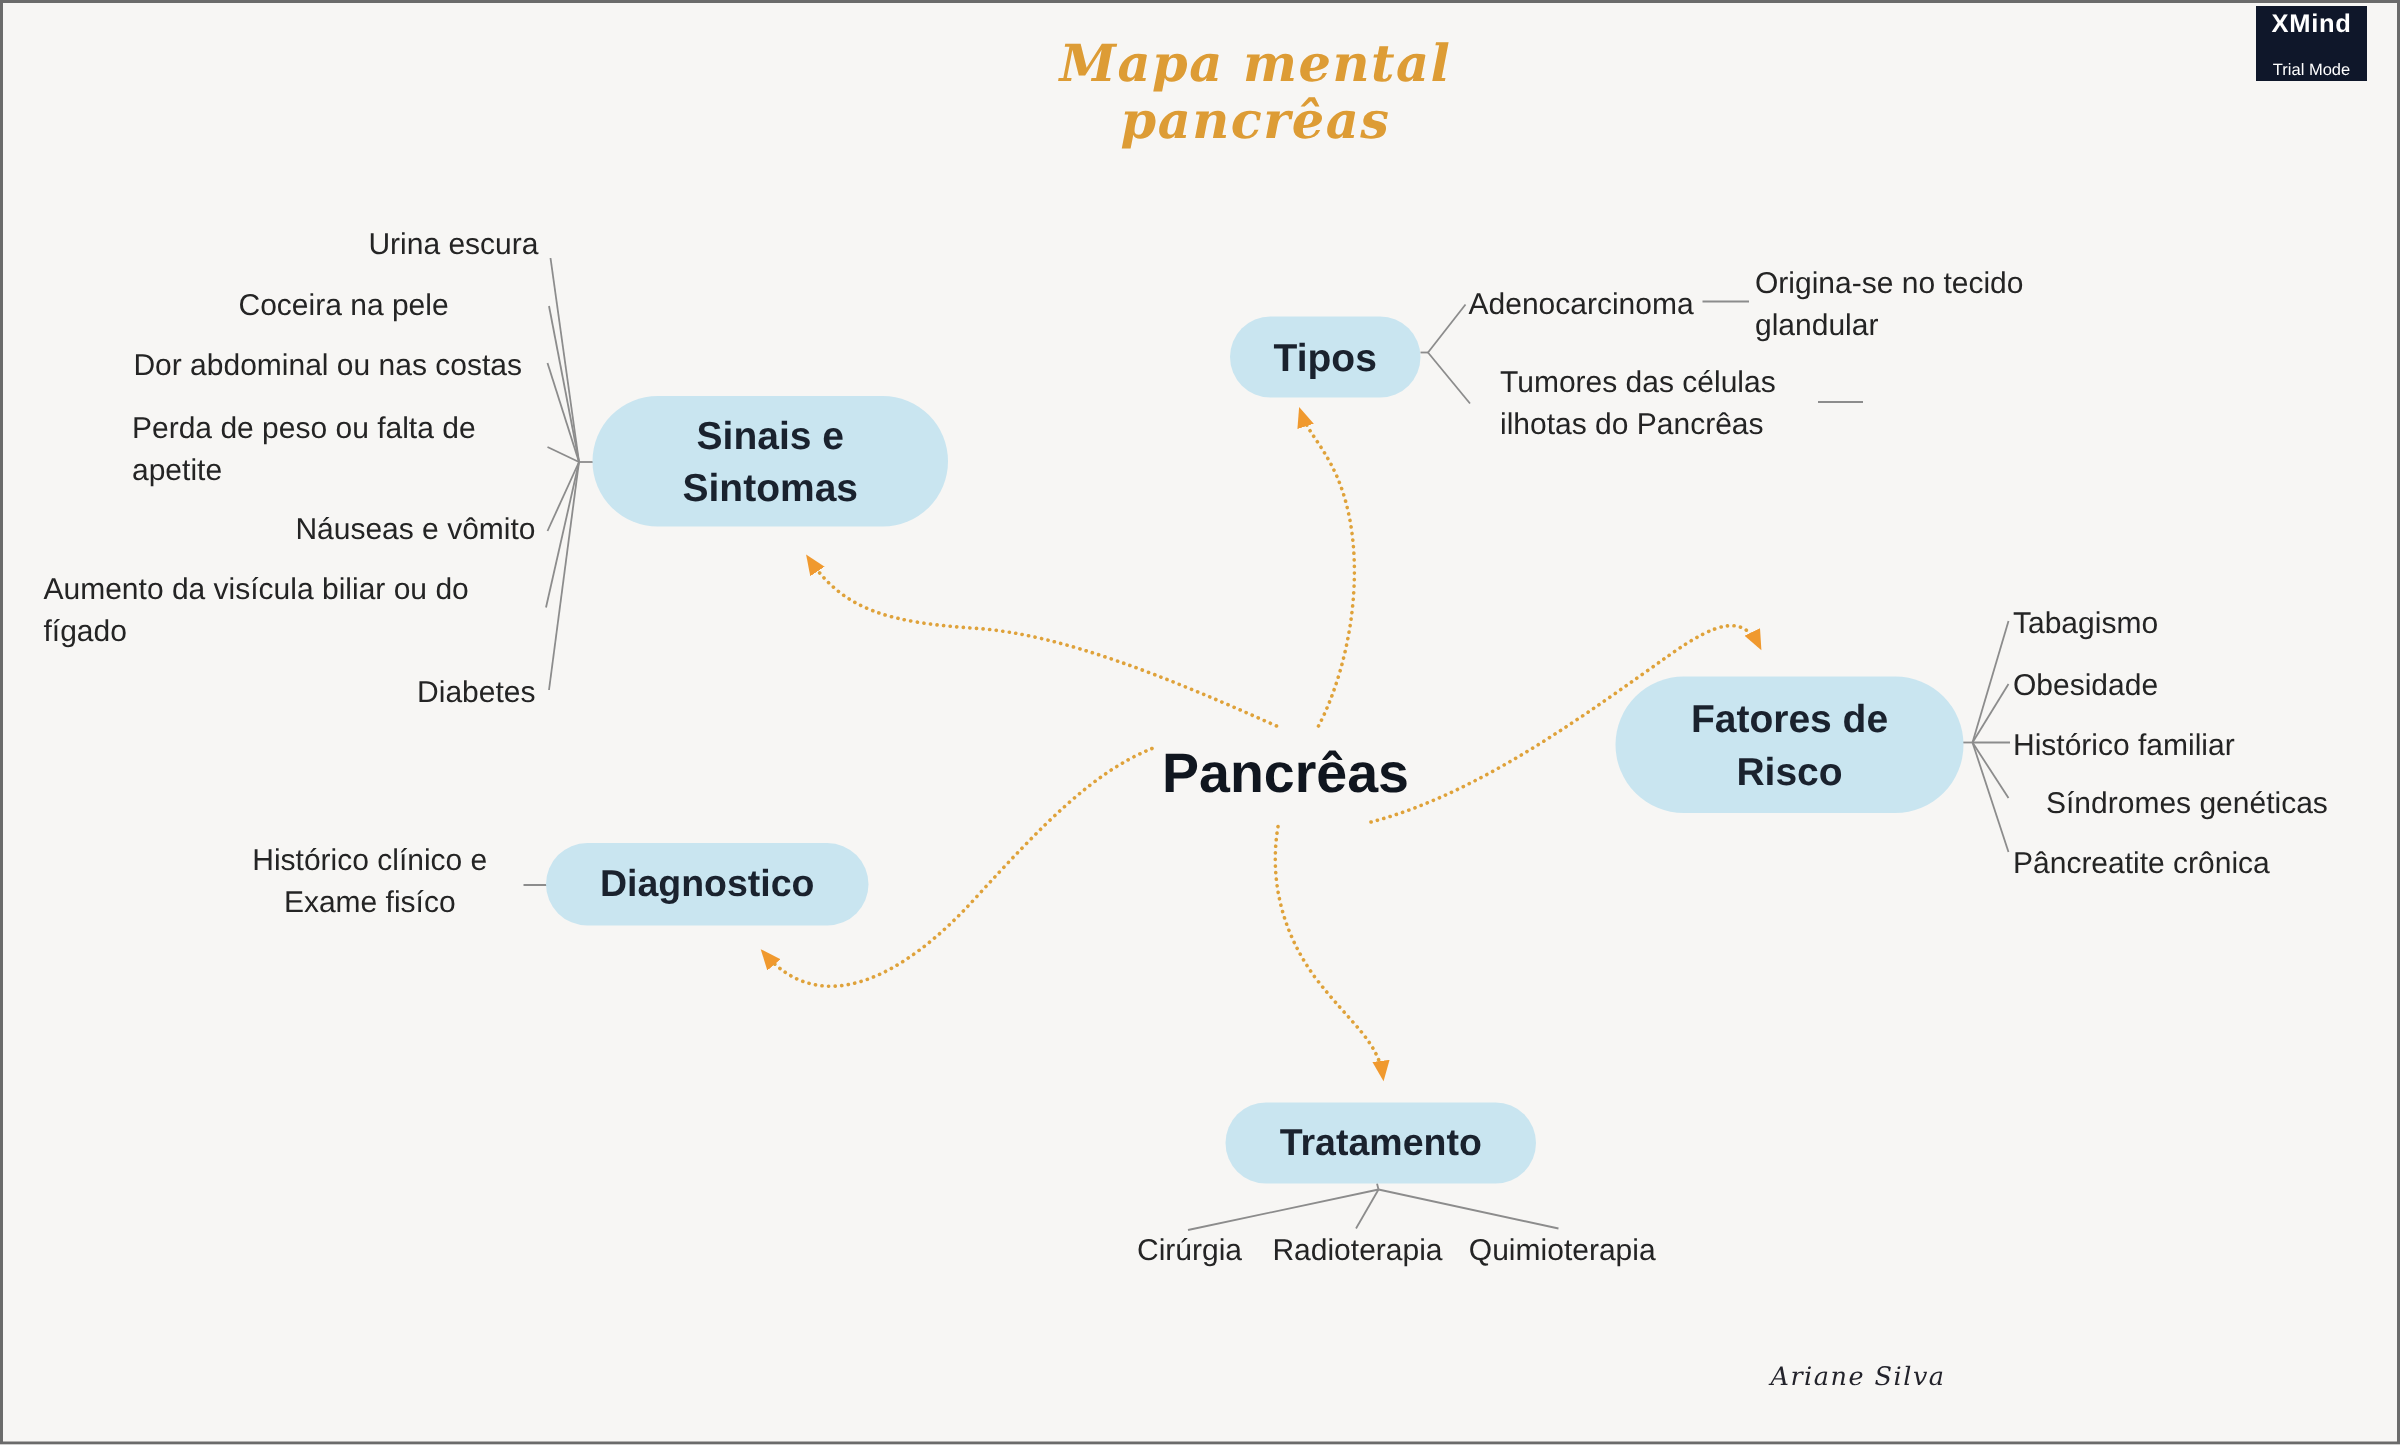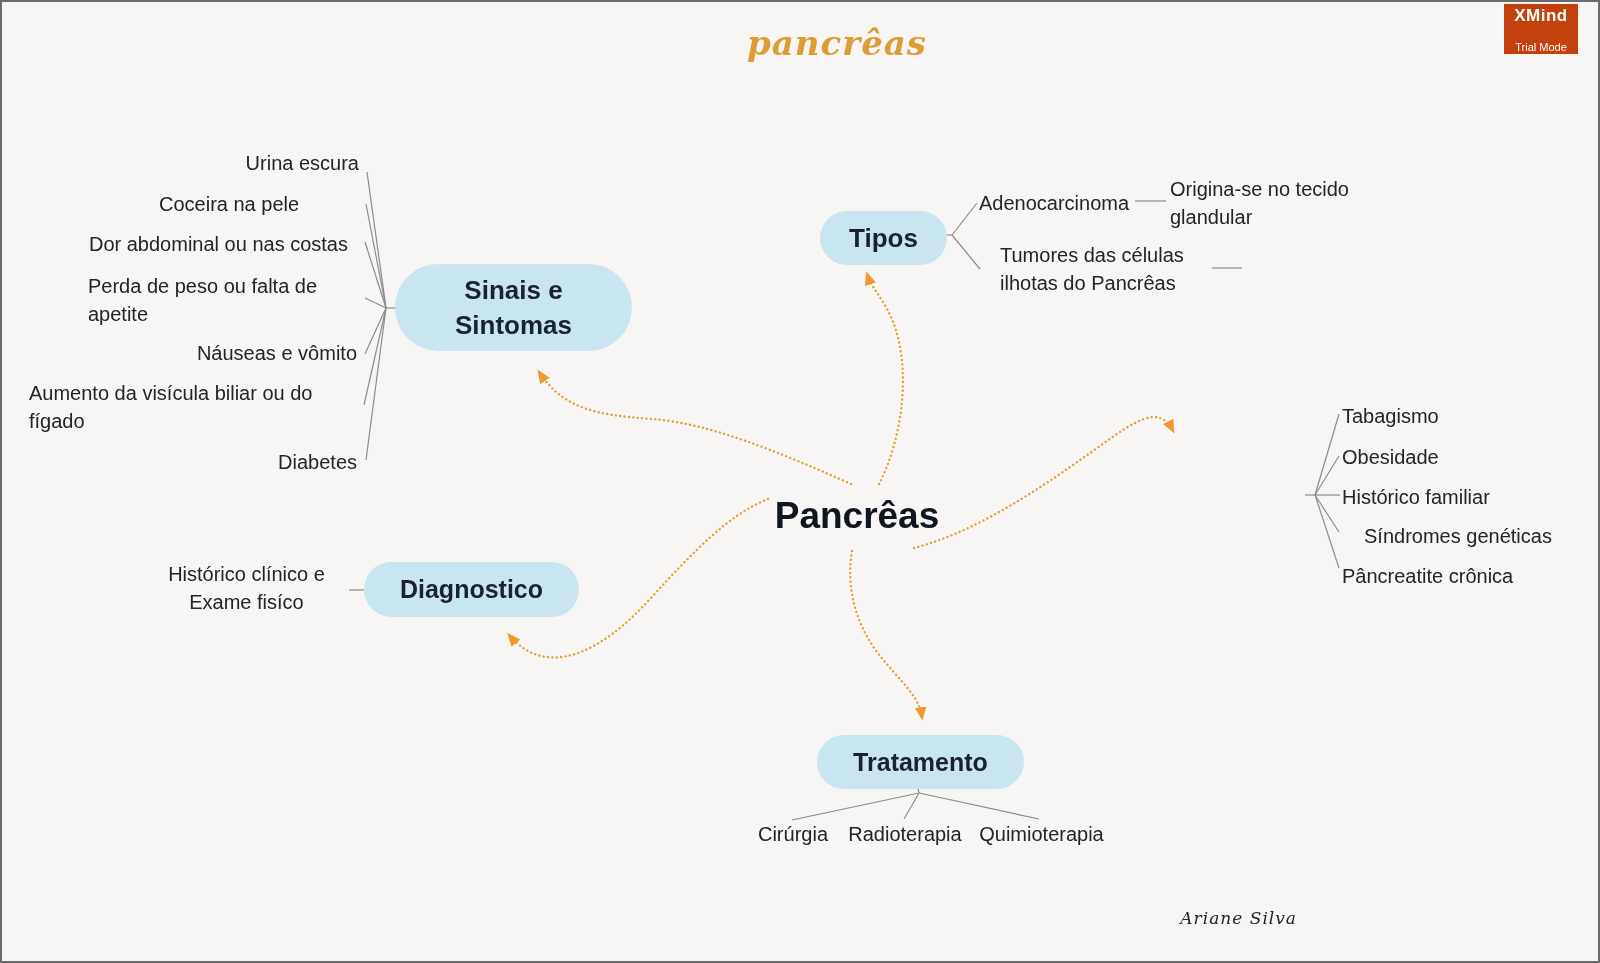--- a/index.html
+++ b/index.html
@@ -12,21 +12,21 @@
 
   .map-title {
     position:absolute; left:635px; top:22px; width:400px;
     text-align:center; font-family:"DejaVu Serif", serif;
     font-style:italic; font-weight:bold; font-size:34px; line-height:38px;
     color:#DD9C35; letter-spacing:1px;
   }
 
   .badge {
     position:absolute; left:1502px; top:2px; width:74px; height:50px;
-    background:#c2410c; color:#FFFFFF; text-align:center;
+    background:#0f172a; color:#FFFFFF; text-align:center;
     display:flex; flex-direction:column; justify-content:center; gap:15px;
   }
   .badge .b1 { font-size:17px; font-weight:bold; letter-spacing:.5px; }
   .badge .b2 { font-size:11px; }
 
   .center-topic {
     position:absolute; left:705px; top:493px; width:300px;
     text-align:center; font-size:37px; font-weight:bold; color:#10161F;
   }
 
@@ -95,38 +95,42 @@
     <g stroke="#DFA23A" stroke-width="2.4" fill="none" stroke-linecap="round" stroke-dasharray="0.1 4.3" marker-end="url(#ah)">
       <path d="M 849 482 C 775 449 706 421 650 417 C 592 413 561 406 537 370"></path>
       <path d="M 877 482 C 900 438 911 365 889 315 C 879 293 870 287 865 272"></path>
       <path d="M 912 546 C 985 527 1058 472 1112 434 C 1142 413 1160 407 1171 429"></path>
       <path d="M 766 497 C 726 513 692 549 648 597 C 600 650 545 678 507 633"></path>
       <path d="M 850 549 C 844 585 853 620 875 650 C 898 680 917 692 920 716"></path>
     </g>
   </svg>
 
   <div class="map-title">
+    <div>Mapa mental</div>
     <div>pancrêas</div>
   </div>
 
   <div class="badge">
     <div class="b1">XMind</div>
     <div class="b2">Trial Mode</div>
   </div>
 
   <div class="center-topic">Pancrêas</div>
 
   <div class="topic" style="left:393px; top:262px; width:237px; height:87px; border-radius:44px; font-size:26px; line-height:35px;justify-content:flex-end;">
     <span class="inner" style="width:165px;">Sinais e Sintomas</span>
   </div>
 
   <div class="topic" style="left:818px; top:209px; width:127px; height:54px; border-radius:27px; font-size:26px;">
     <span class="inner">Tipos</span>
   </div>
 
+  <div class="topic" style="left:1075px; top:449px; width:232px; height:91px; border-radius:46px; font-size:26px; line-height:35px;">
+    <span class="inner" style="width:155px;">Fatores de Risco</span>
+  </div>
 
   <div class="topic" style="left:362px; top:560px; width:215px; height:55px; border-radius:28px; font-size:25px;">
     <span class="inner">Diagnostico</span>
   </div>
 
   <div class="topic" style="left:815px; top:733px; width:207px; height:54px; border-radius:27px; font-size:25px;">
     <span class="inner">Tratamento</span>
   </div>
 
   <div class="leaf nowrap" style="left:207px; top:147px; width:150px; text-align:right;">Urina escura</div>

